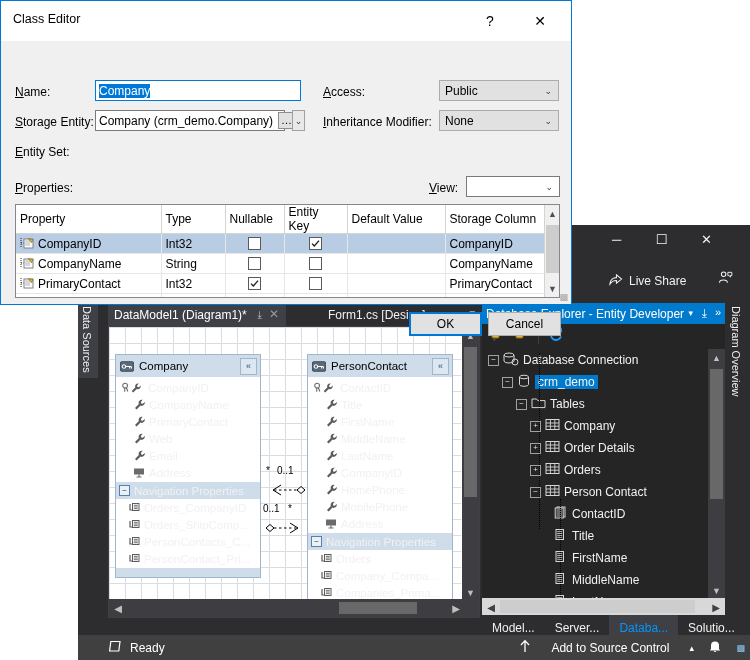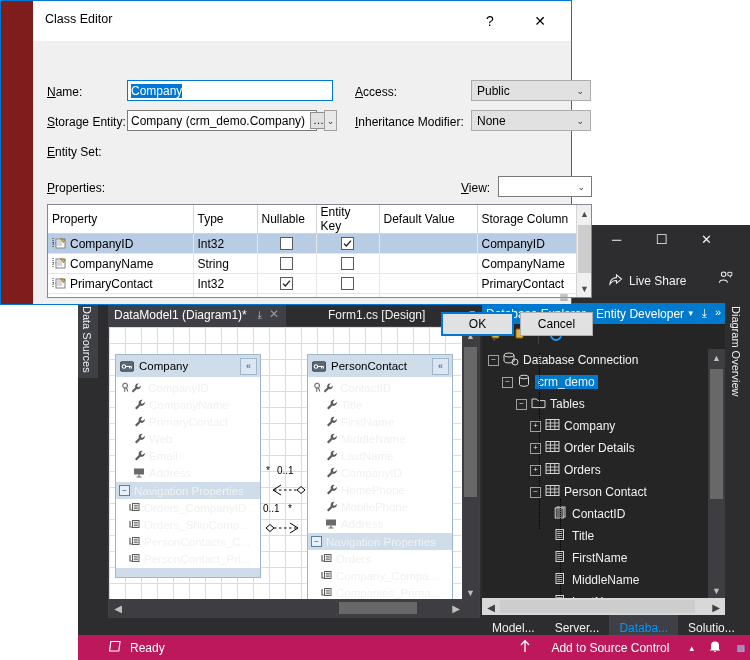--- a/index.html
+++ b/index.html
@@ -155,32 +155,32 @@
   #dbexp-vsb{position:absolute;right:0;top:46px;width:17px;height:250px;background:#3e3e42;}
   #dbexp-vthumb{position:absolute;left:2px;top:20px;width:13px;height:130px;background:#686868;}
   #dbexp-hsb{position:absolute;left:0;bottom:26px;width:243px;height:17px;background:#d8d8d8;}
   #dbexp-hthumb{position:absolute;left:18px;top:2px;width:195px;height:13px;background:#cdcdcd;}
   #dbexp-tabs{position:absolute;left:0;bottom:0;width:243px;height:26px;background:#2d2d30;display:flex;align-items:center;margin-top:46px;}
   .dbtab{height:26px;display:flex;align-items:center;padding:0 10px;font-size:12px;color:#f1f1f1;}
   .dbtab.active{background:#3f3f46;color:#0097fb;}
 
   
   #statusbar{
-    position:absolute;left:0;bottom:0;width:672px;height:25px;background:#be185d;color:#fff;
+    position:absolute;left:0;bottom:0;width:672px;height:25px;background:#404040;color:#fff;
     display:flex;align-items:center;font-size:12px;
   }
   #status-ready{position:absolute;left:30px;display:flex;align-items:center;gap:8px;}
   #status-src{position:absolute;right:56px;display:flex;align-items:center;gap:20px;}
   #status-bell{position:absolute;right:28px;}
   #status-grip{position:absolute;right:5px;color:#8ecbf5;font-size:9px;}
 
   
   #dialog{
     position:absolute;left:0;top:0;width:572px;height:305px;
-    background:#7f1d1d;border:1px solid #0078d7;box-sizing:border-box;padding-left:32px;
+    background:#d946ef;border:1px solid #0078d7;box-sizing:border-box;
   }
   #dlg-title{
     height:40px;background:#ffffff;position:relative;
   }
   #dlg-title .t{position:absolute;left:12px;top:11px;font-size:12.5px;color:#000;}
   #dlg-help{position:absolute;right:62px;top:7px;width:38px;height:26px;display:flex;align-items:center;justify-content:center;font-size:14px;color:#000;}
   #dlg-close{position:absolute;right:12px;top:7px;width:38px;height:26px;display:flex;align-items:center;justify-content:center;font-size:14px;color:#000;}
   #dlg-body{position:relative;height:263px;background:#f0f0f0;}
   .lbl{position:absolute;font-size:12px;color:#000;}
   .lbl u{text-decoration:underline;}

